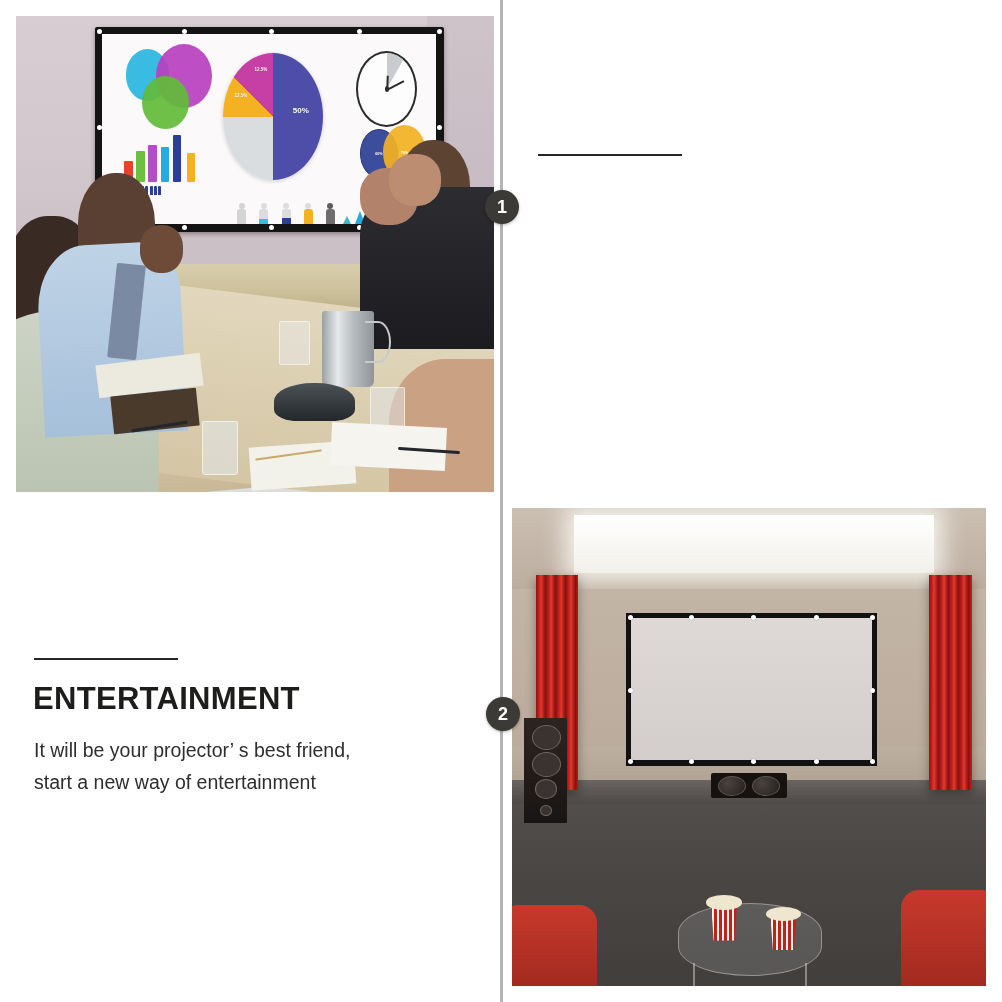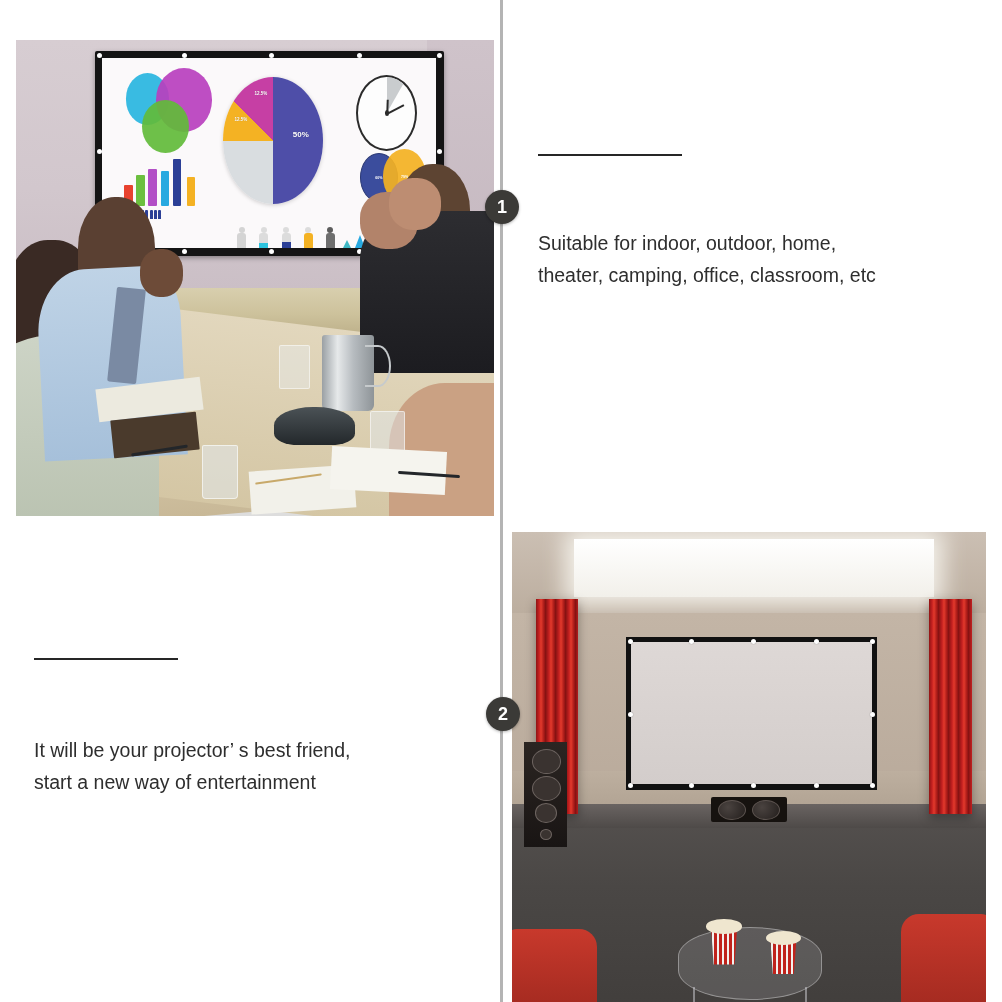--- a/index.html
+++ b/index.html
@@ -13,21 +13,21 @@
   }
   .canvas{position:absolute;inset:0;background:#fff;}
 
   
   .divider-v{
     position:absolute;left:500px;top:0;width:3px;height:1002px;
     background:#b4b4b4;
   }
 
   
-  .photo{position:absolute;overflow:hidden;background:#ddd;margin-top:24px;}
+  .photo{position:absolute;overflow:hidden;background:#ddd;}
 
   
   #photo-meeting{left:16px;top:16px;width:478px;height:476px;}
   .wall{position:absolute;left:0;top:0;width:100%;height:52%;
         background:linear-gradient(180deg,#d7cdd2 0%,#d2c7cd 60%,#cbbfc6 100%);}
   .wall-right{position:absolute;right:0;top:0;width:14%;height:52%;
         background:linear-gradient(180deg,#cfc3ca,#c5b8c0);}
   .credenza{position:absolute;left:0;top:52%;width:100%;height:12%;
         background:linear-gradient(180deg,#d8cfae 0%,#cdc29c 45%,#b6a882 100%);}
   .credenza-front{position:absolute;left:0;top:62%;width:100%;height:16%;
@@ -381,26 +381,23 @@
     <div class="popcorn" style="left:41.5%;bottom:9.5%;width:6.5%;height:7.5%;
          clip-path:polygon(8% 0,92% 0,84% 100%,16% 100%);"></div>
     <div class="popcorn-top" style="left:41%;bottom:16%;width:7.5%;height:3%;"></div>
 
     <div class="popcorn" style="left:54%;bottom:7.5%;width:6.5%;height:7%;
          clip-path:polygon(8% 0,92% 0,84% 100%,16% 100%);"></div>
     <div class="popcorn-top" style="left:53.5%;bottom:13.5%;width:7.5%;height:3%;"></div>
   </div>
 
   <div class="rule" id="rule-1"></div>
-  <div class="sec-body" id="body-1">
-    <div>Suitable for indoor, outdoor, home,</div>
-    <div>theater, camping, office, classroom, etc</div>
-  </div>
   <div class="badge" id="badge-1">1</div>
 
   <div class="rule" id="rule-2"></div>
+  <div class="sec-title" id="title-2">ENTERTAINMENT</div>
   <div class="sec-body" id="body-2">
     <div>It will be your projector’ s best friend,</div>
     <div>start a new way of entertainment</div>
   </div>
   <div class="badge" id="badge-2">2</div>
 
 </div>
 
 </body></html>

